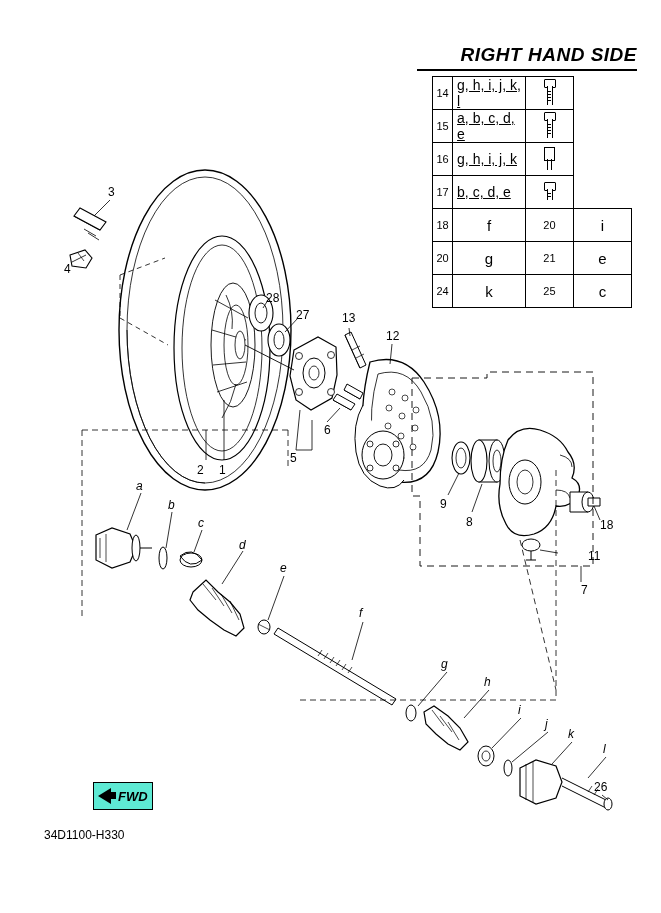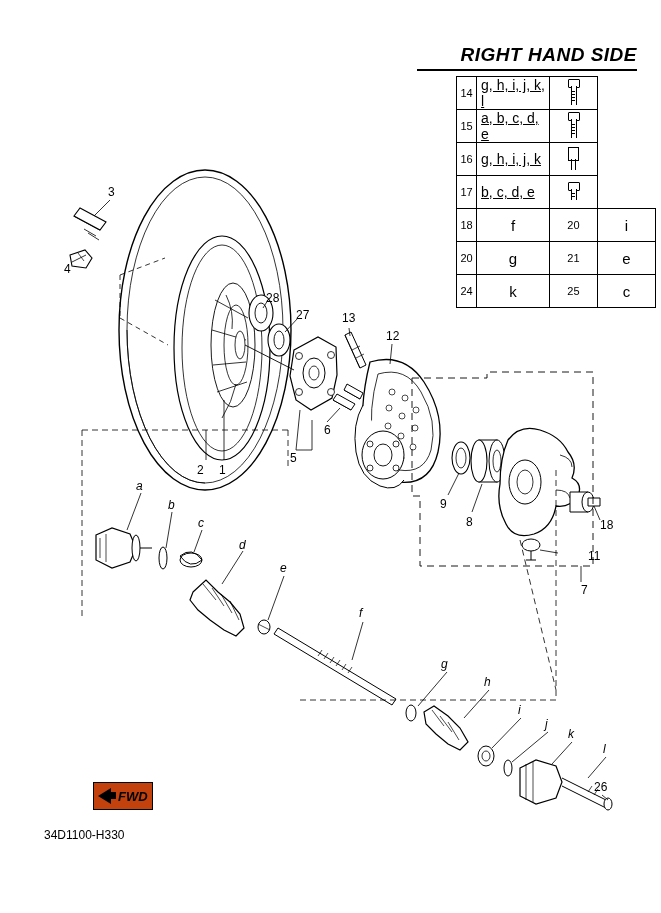--- a/index.html
+++ b/index.html
@@ -37,21 +37,21 @@
     position: absolute;
     right: 24px;
     top: 69px;
     width: 220px;
     height: 2px;
     background: #000;
   }
   
   .parts-table {
     position: absolute;
-    left: 456px;
+    left: 432px;
     top: 76px;
     width: 200px;
     border-collapse: collapse;
     padding-left: 12px;
   }
   .parts-table td {
     border: 1px solid #000;
     height: 32px;
     font-size: 14px;
     text-align: center;
@@ -149,21 +149,21 @@
     font-size: 12px;
   }
   
   .fwd-box {
     position: absolute;
     left: 93px;
     top: 782px;
     width: 58px;
     height: 26px;
     border: 1.5px solid #000;
-    background: #c2410c;
+    background: #5eead4;
   }
   .fwd-box .arrow {
     position: absolute;
     left: 4px;
     top: 5px;
     width: 0; height: 0;
     border-top: 8px solid transparent;
     border-bottom: 8px solid transparent;
     border-right: 13px solid #000;
   }

